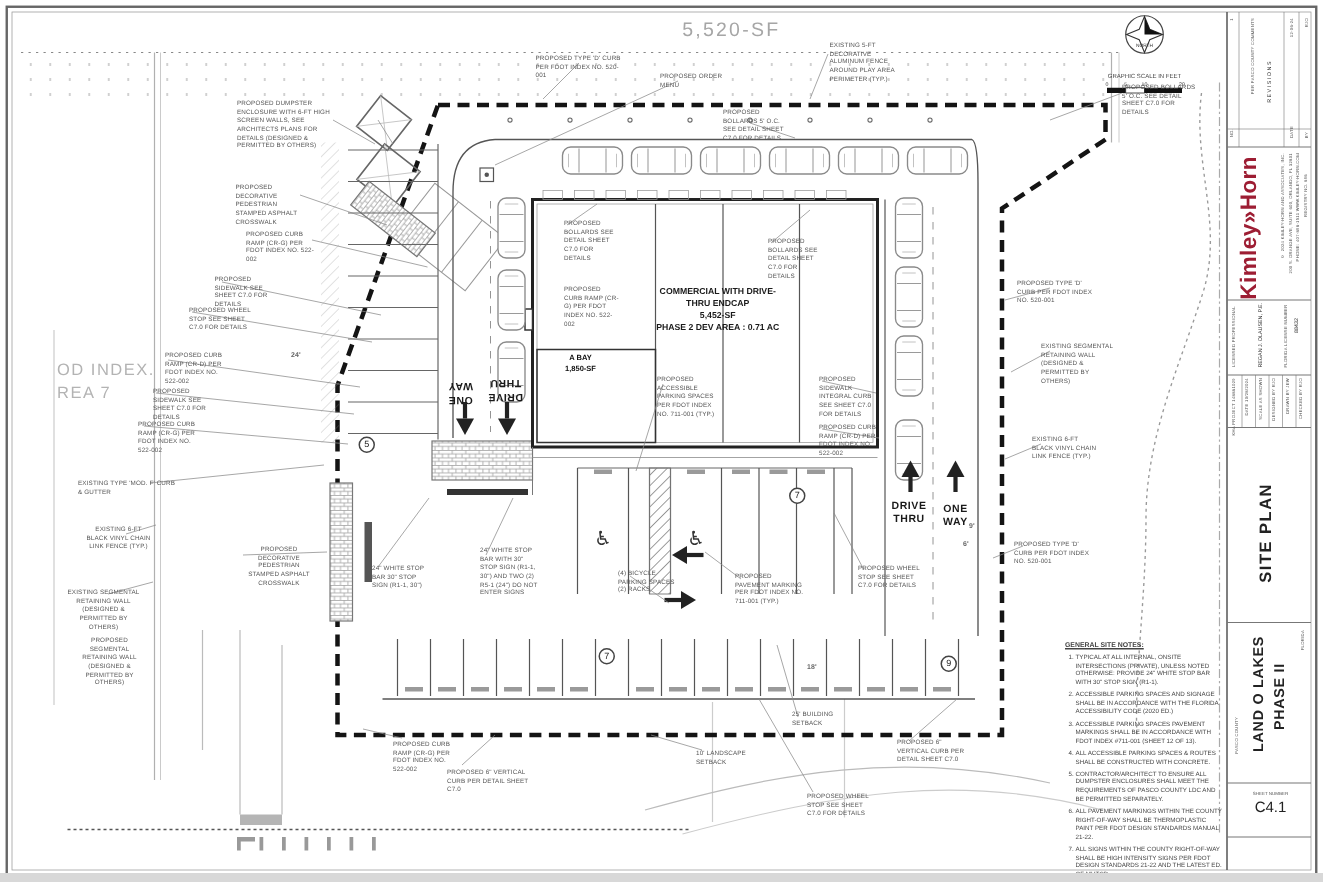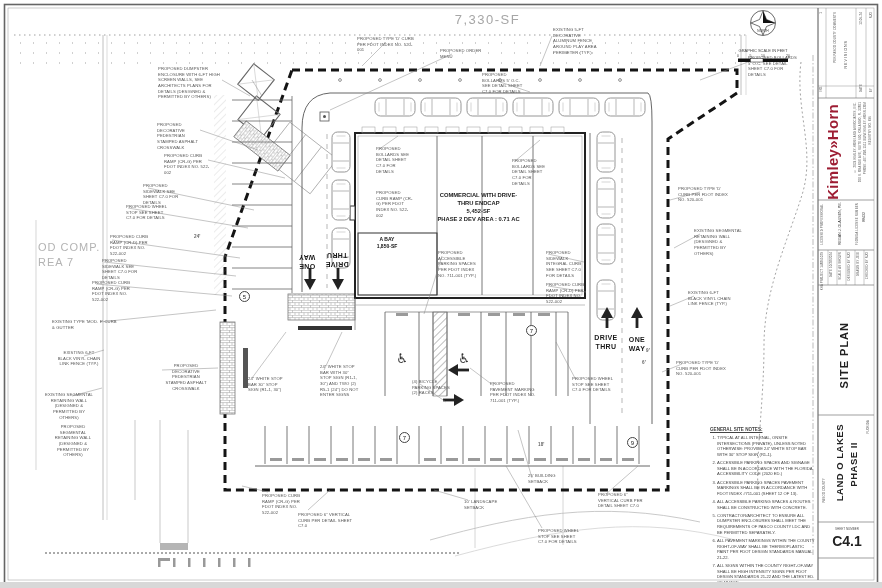--- a/index.html
+++ b/index.html
@@ -32,21 +32,21 @@
   .notes li{margin-bottom:2.6px}
   .v{writing-mode:vertical-rl;transform:rotate(180deg);position:absolute}
   .tb-tiny{font-size:2.8px;color:#555;letter-spacing:.2px}
   .tb-small{font-size:3.6px;color:#333}
   .logo{font-size:15px;font-weight:bold;color:#9d1d33;letter-spacing:.3px}
   .tb-title{font-size:11px;font-weight:bold;color:#222;letter-spacing:1px}
   .tb-proj{font-size:9.5px;font-weight:bold;color:#222;letter-spacing:.5px}
   .sheet-no-label{position:absolute;left:820px;top:527px;width:54px;text-align:center;
     font-size:3px;color:#555}
   .sheet-no{position:absolute;left:820px;top:533px;width:54px;text-align:center;
-    font-size:14px;font-weight:bold;color:#222}
+    font-size:10px;font-weight:normal;color:#222}
   .page-edge{position:absolute;left:0;top:582px;width:882px;height:6px;background:#d8d8d8}
 </style>
 </head>
 <body>
 
 <div class="sheet">
 
   <div class="play-dots"></div>
 
   <svg class="layer" width="882" height="588" viewBox="0 0 882 588">
@@ -337,37 +337,37 @@
       <text x="750.5" y="57" font-size="3.5" text-anchor="middle" fill="#444">5</text>
       <text x="763" y="57" font-size="3.5" text-anchor="middle" fill="#444">10</text>
       <text x="788" y="57" font-size="3.5" text-anchor="middle" fill="#444">20</text>
       <rect x="738" y="58.5" width="12.5" height="3.5" fill="#111"></rect>
       <rect x="750.5" y="58.5" width="12.5" height="3.5" fill="#fff" stroke="#111" stroke-width="0.5"></rect>
       <rect x="763" y="58.5" width="25" height="3.5" fill="#111"></rect>
     </g>
   </svg>
 
   <div class="big-label">
-    <div>7,330-SF</div>
+    <div>5,520-SF</div>
   </div>
 
   <div class="bldg-label">
     <div>COMMERCIAL WITH DRIVE-</div>
     <div>THRU ENDCAP</div>
     <div>5,452-SF</div>
     <div>PHASE 2 DEV AREA : 0.71 AC</div>
   </div>
 
   <div class="abay">
     <div>A BAY</div>
     <div>1,850-SF</div>
   </div>
 
   <div class="parcel">
-    <div>OD COMP.</div>
+    <div>OD INDEX.</div>
     <div>REA 7</div>
   </div>
 
   <div class="lane r180" style="left:322px;top:250px;width:30px">
     <span>DRIVE</span>
       <span>THRU</span>
   </div>
   <div class="lane r180" style="left:294px;top:252px;width:26px">
     <span>ONE</span>
       <span>WAY</span>

